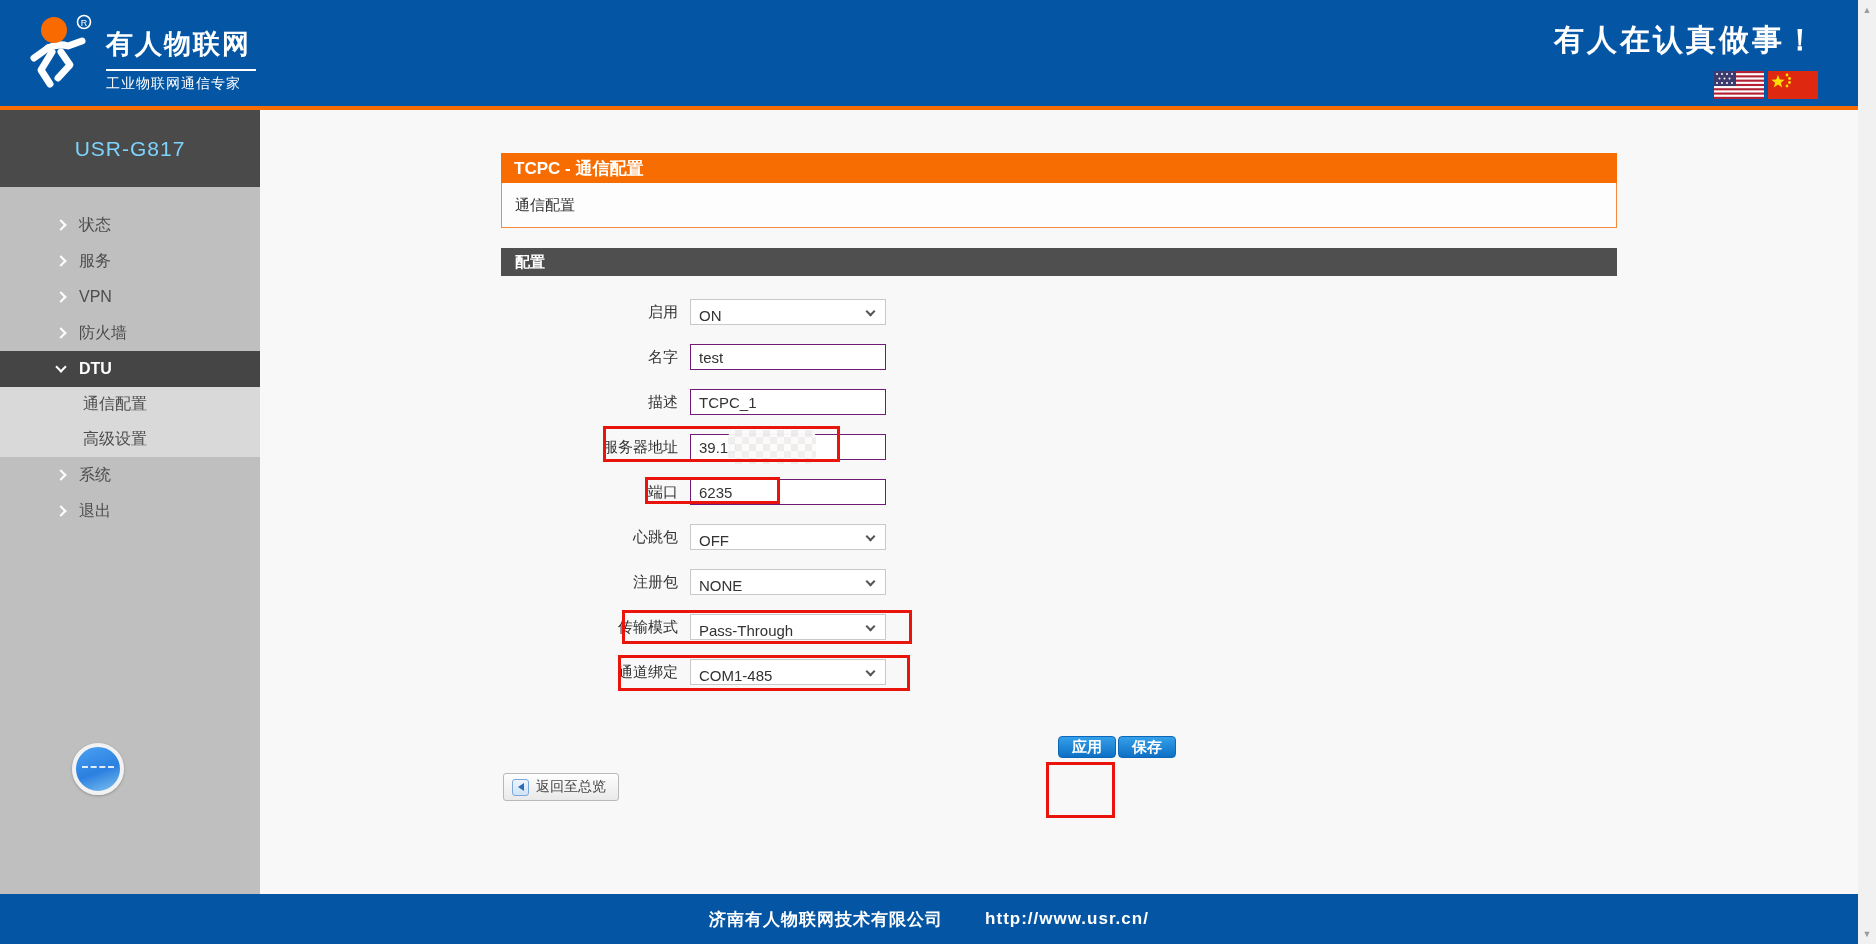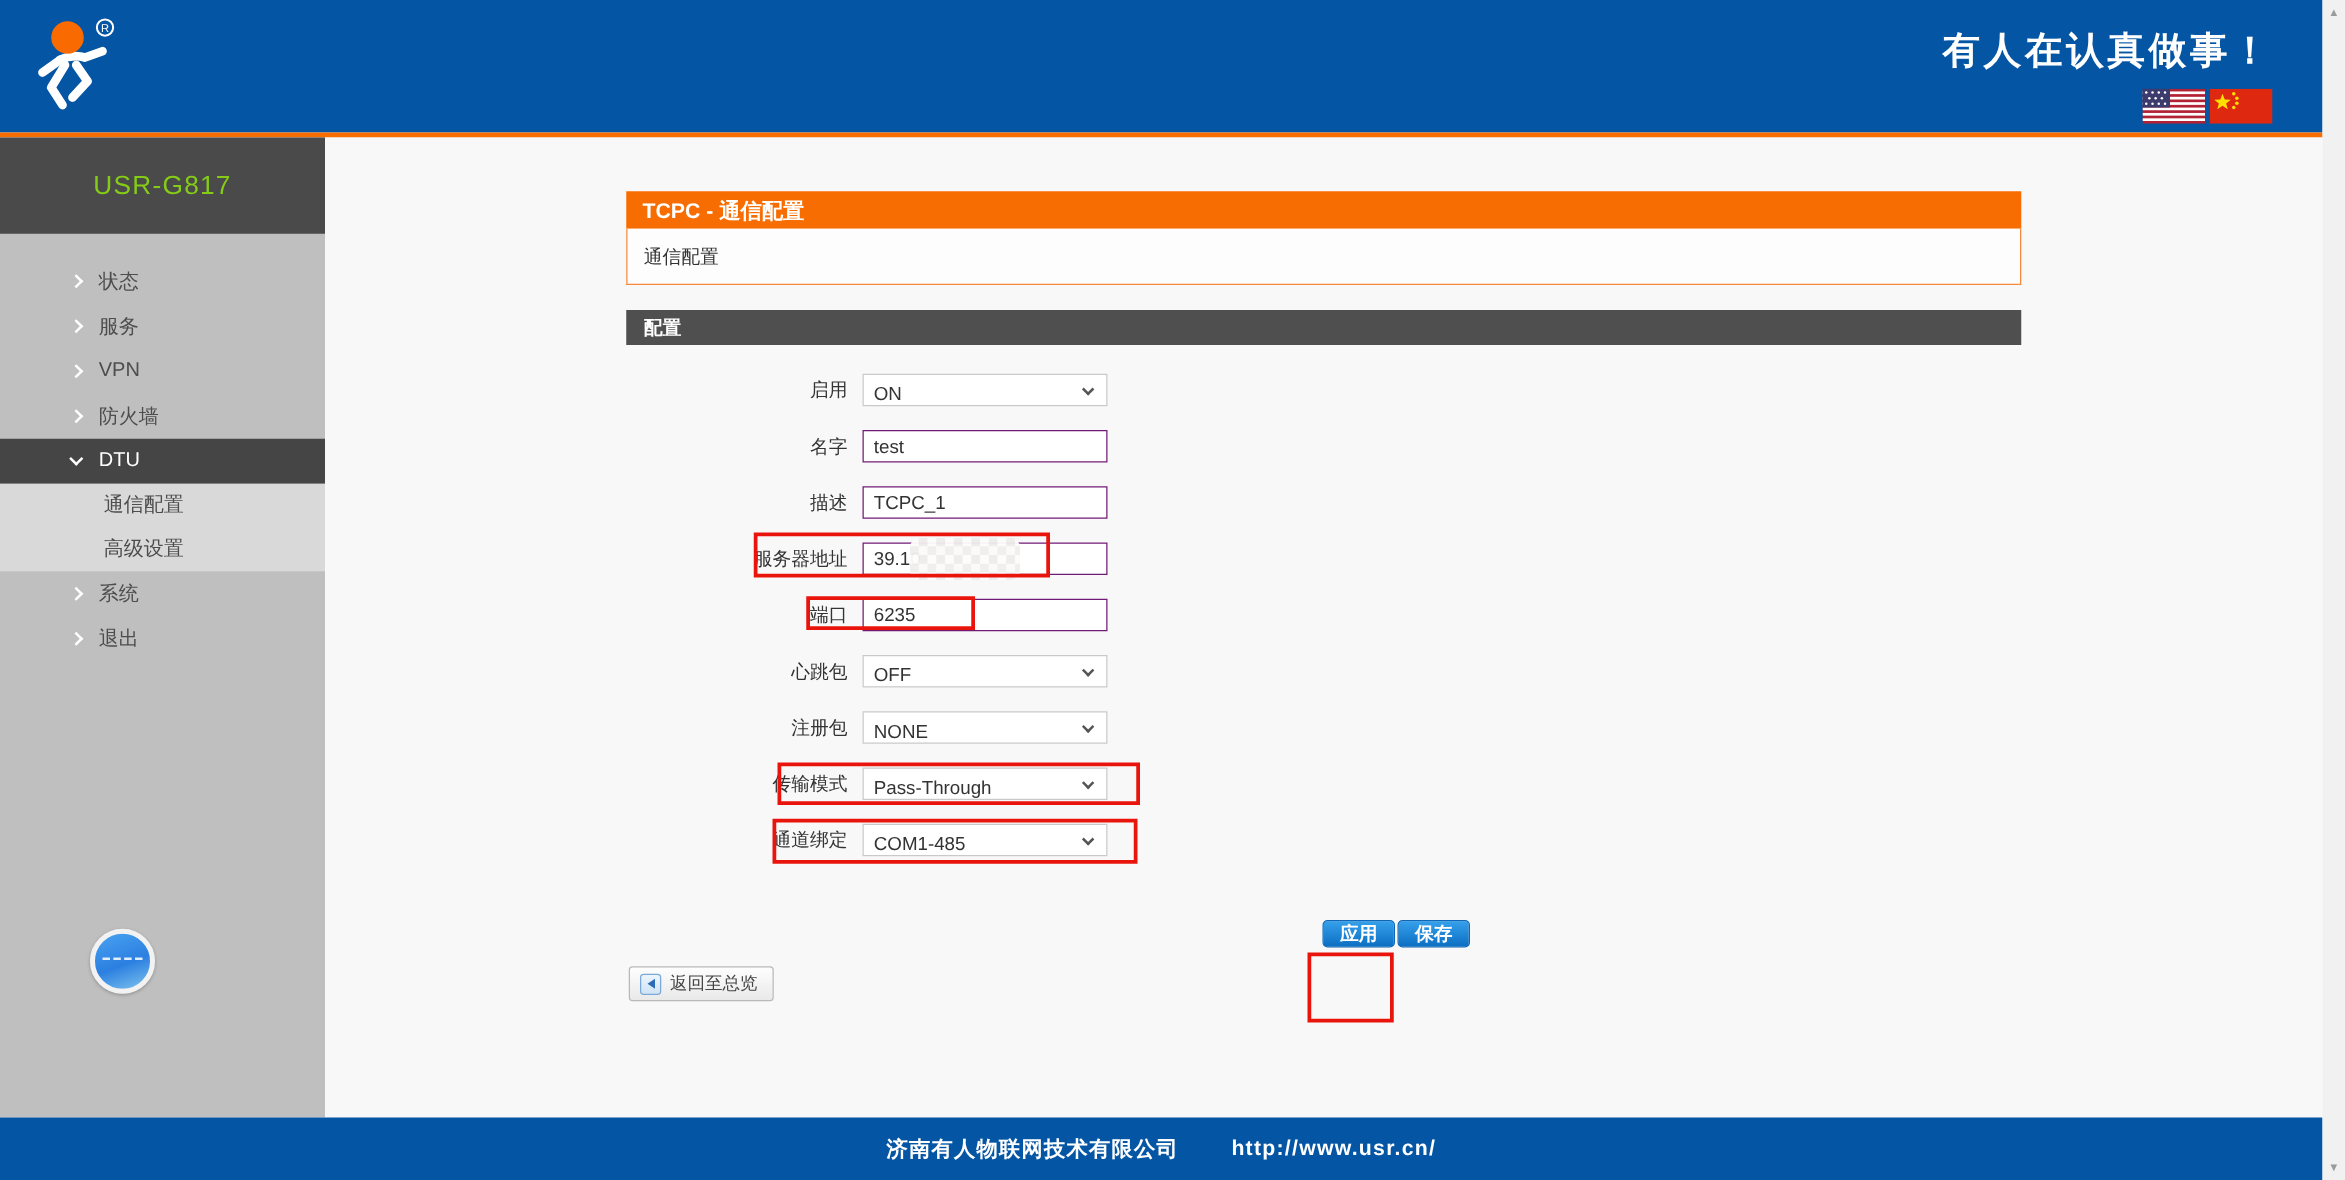--- a/index.html
+++ b/index.html
@@ -22,25 +22,25 @@
   .orange-line { position:absolute; left:0; top:106px; width:1858px; height:4px; background:#f76d02; }
 
   
   .scrollbar { position:absolute; right:0; top:0; width:18px; height:944px; background:#f1f1f1; }
   .scroll-arrow { position:absolute; left:0; width:18px; height:16px; color:#9b9b9b; font-size:9px; text-align:center; line-height:16px; }
   .scroll-arrow.up { top:2px; }
   .scroll-arrow.down { bottom:2px; }
 
   
   .sidebar { position:absolute; left:0; top:110px; width:260px; height:784px; background:#bfbfbf; }
-  .side-head { height:77px; background:#4a4a4a; color:#84cc16; font-size:21px; display:flex; align-items:center; justify-content:center; letter-spacing:1px; }
+  .side-head { height:77px; background:#4a4a4a; color:#7dd3fc; font-size:21px; display:flex; align-items:center; justify-content:center; letter-spacing:1px; }
   .side-nav { padding-top:20px; }
   .nav-item { height:36px; display:flex; align-items:center; color:#4d4d4d; font-size:16px; cursor:pointer; }
   .nav-item .chev { margin-left:57px; margin-right:14px; width:8px; height:8px; border-right:2px solid #fff; border-bottom:2px solid #fff; transform:rotate(-45deg); flex:none; }
-  .nav-item.active { background:#454545; color:#fff; font-weight:normal; }
+  .nav-item.active { background:#454545; color:#fff; font-weight:bold; }
   .nav-item.active .chev { transform:rotate(45deg); margin-top:-4px; }
   .sub-group { background:#d9d9d9; }
   .sub-item { height:35px; display:flex; align-items:center; padding-left:83px; color:#4d4d4d; font-size:16px; cursor:pointer; }
   .side-badge { position:absolute; left:72px; top:633px; width:52px; height:52px; border-radius:50%; background:linear-gradient(160deg,#4aa3f2 0%,#2b7fe0 55%,#7ec3ef 100%); border:4px solid #f2f2f2; box-shadow:0 1px 3px rgba(0,0,0,.25); }
   .side-badge::after { content:""; position:absolute; left:6px; right:6px; top:19px; border-top:2px dashed rgba(255,255,255,.85); }
 
   
   .content { position:absolute; left:260px; top:110px; width:1598px; height:784px; background:#f8f8f8; }
   .panel { position:absolute; left:241px; top:43px; width:1116px; }
   .panel-title { height:30px; background:#f76d02; color:#fff; font-size:17px; font-weight:bold; display:flex; align-items:center; padding-left:13px; }
@@ -92,20 +92,25 @@
         <g fill="none" stroke="#ffffff" stroke-width="7" stroke-linecap="round" stroke-linejoin="round">
           <path d="M12 46 L26 36"></path>
           <path d="M26 36 Q36 31 46 34 L60 29"></path>
           <path d="M30 40 L19 58 L28 72"></path>
           <path d="M39 40 L48 53 L36 66"></path>
         </g>
         <circle cx="32" cy="18" r="13" fill="#f96b01"></circle>
         <circle cx="62" cy="10" r="6.5" fill="none" stroke="#ffffff" stroke-width="1.6"></circle>
         <text x="62" y="13.5" text-anchor="middle" font-size="9" fill="#ffffff" font-family="Liberation Sans, sans-serif">R</text>
       </svg>
+      <div class="brand-text">
+        <div class="brand-title">有人物联网</div>
+        <div class="brand-line"></div>
+        <div class="brand-subtitle">工业物联网通信专家</div>
+      </div>
     </div>
     <div class="header-right">
       <div class="slogan">有人在认真做事！</div>
       <div class="flags">
         <svg class="flag" viewBox="0 0 50 28">
           <rect width="50" height="28" fill="#b22234"></rect>
           <g fill="#ffffff">
             <rect y="2.15" width="50" height="2.15"></rect>
               <rect y="6.45" width="50" height="2.15"></rect>
             <rect y="10.75" width="50" height="2.15"></rect>

